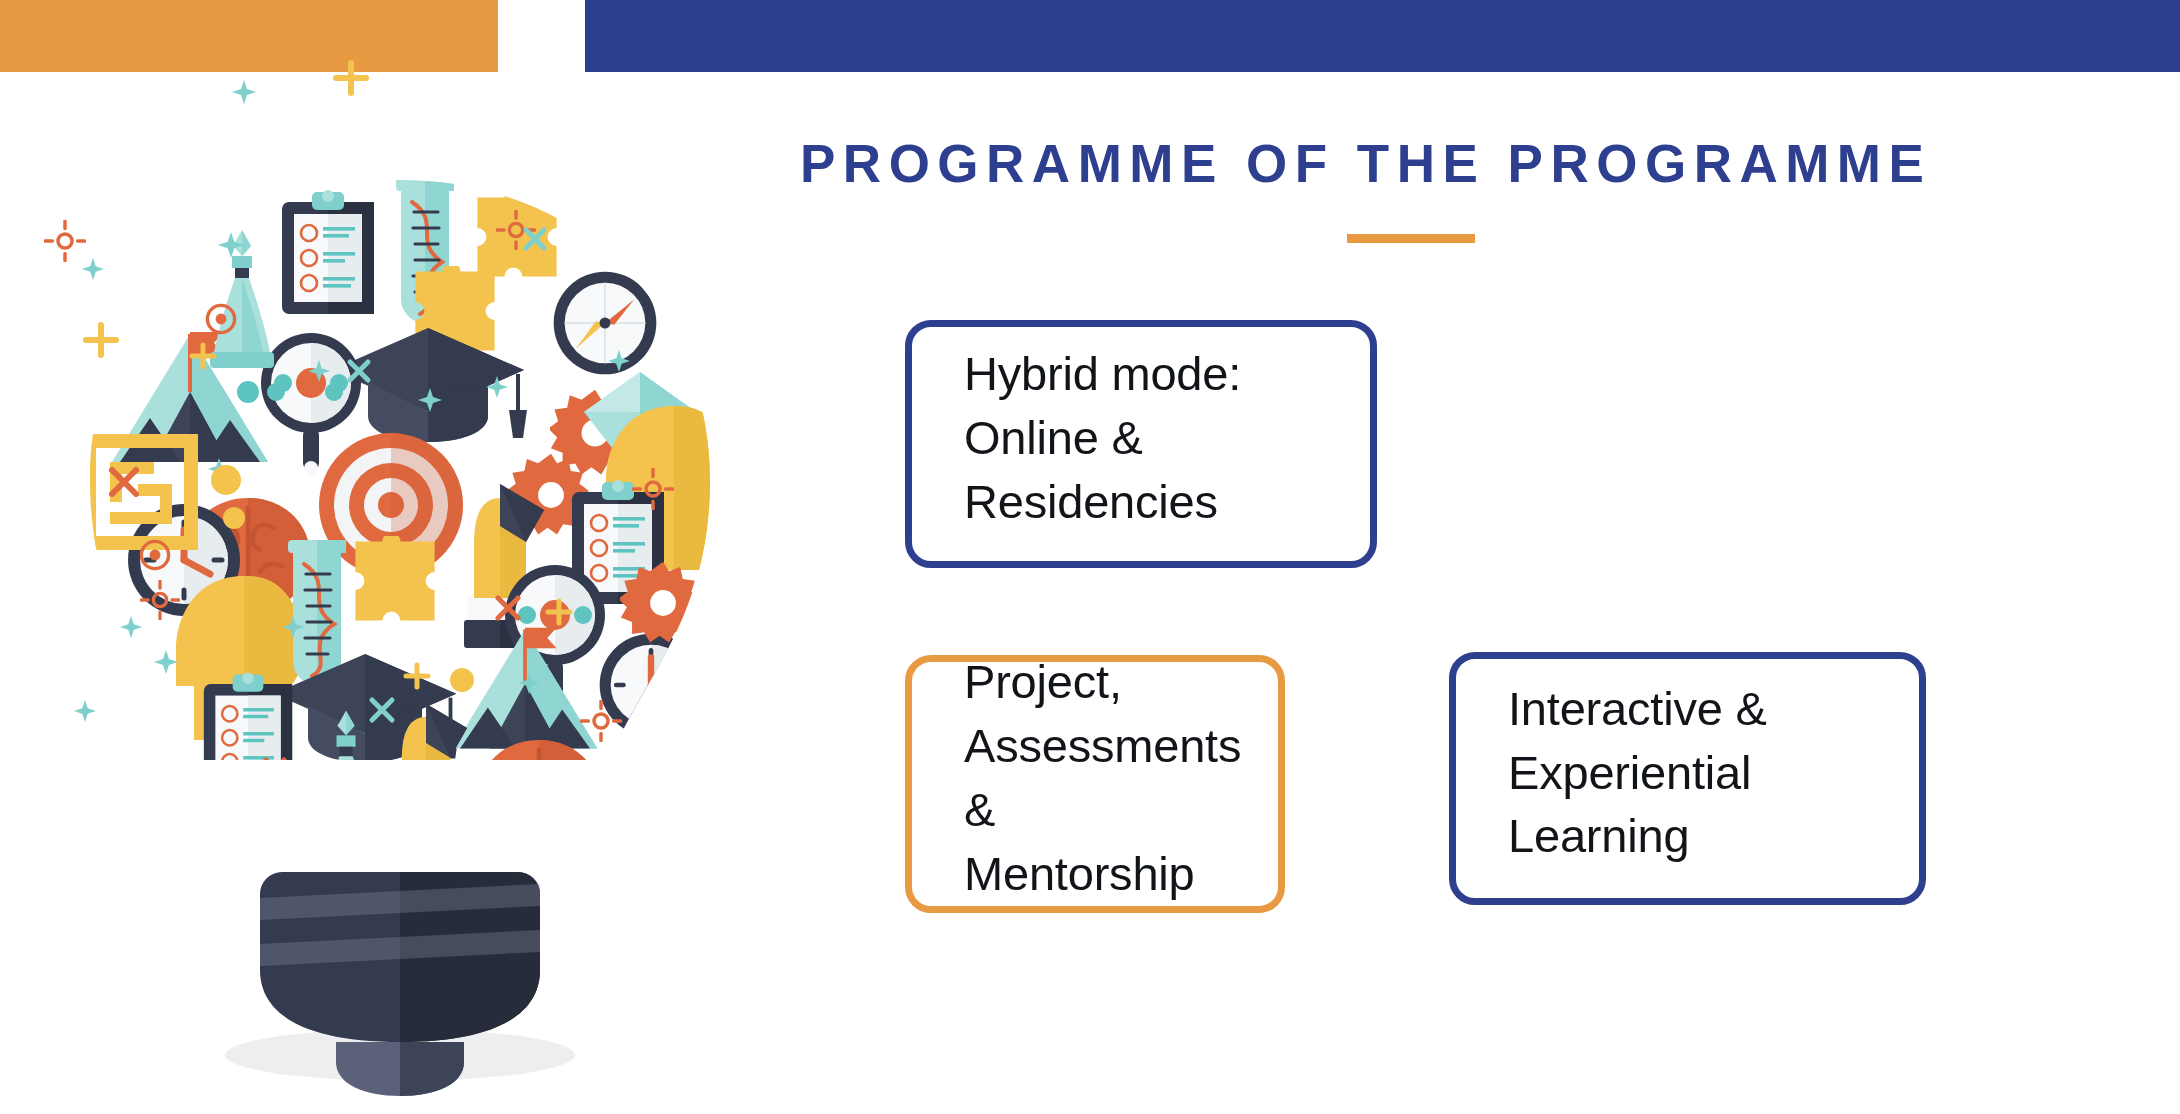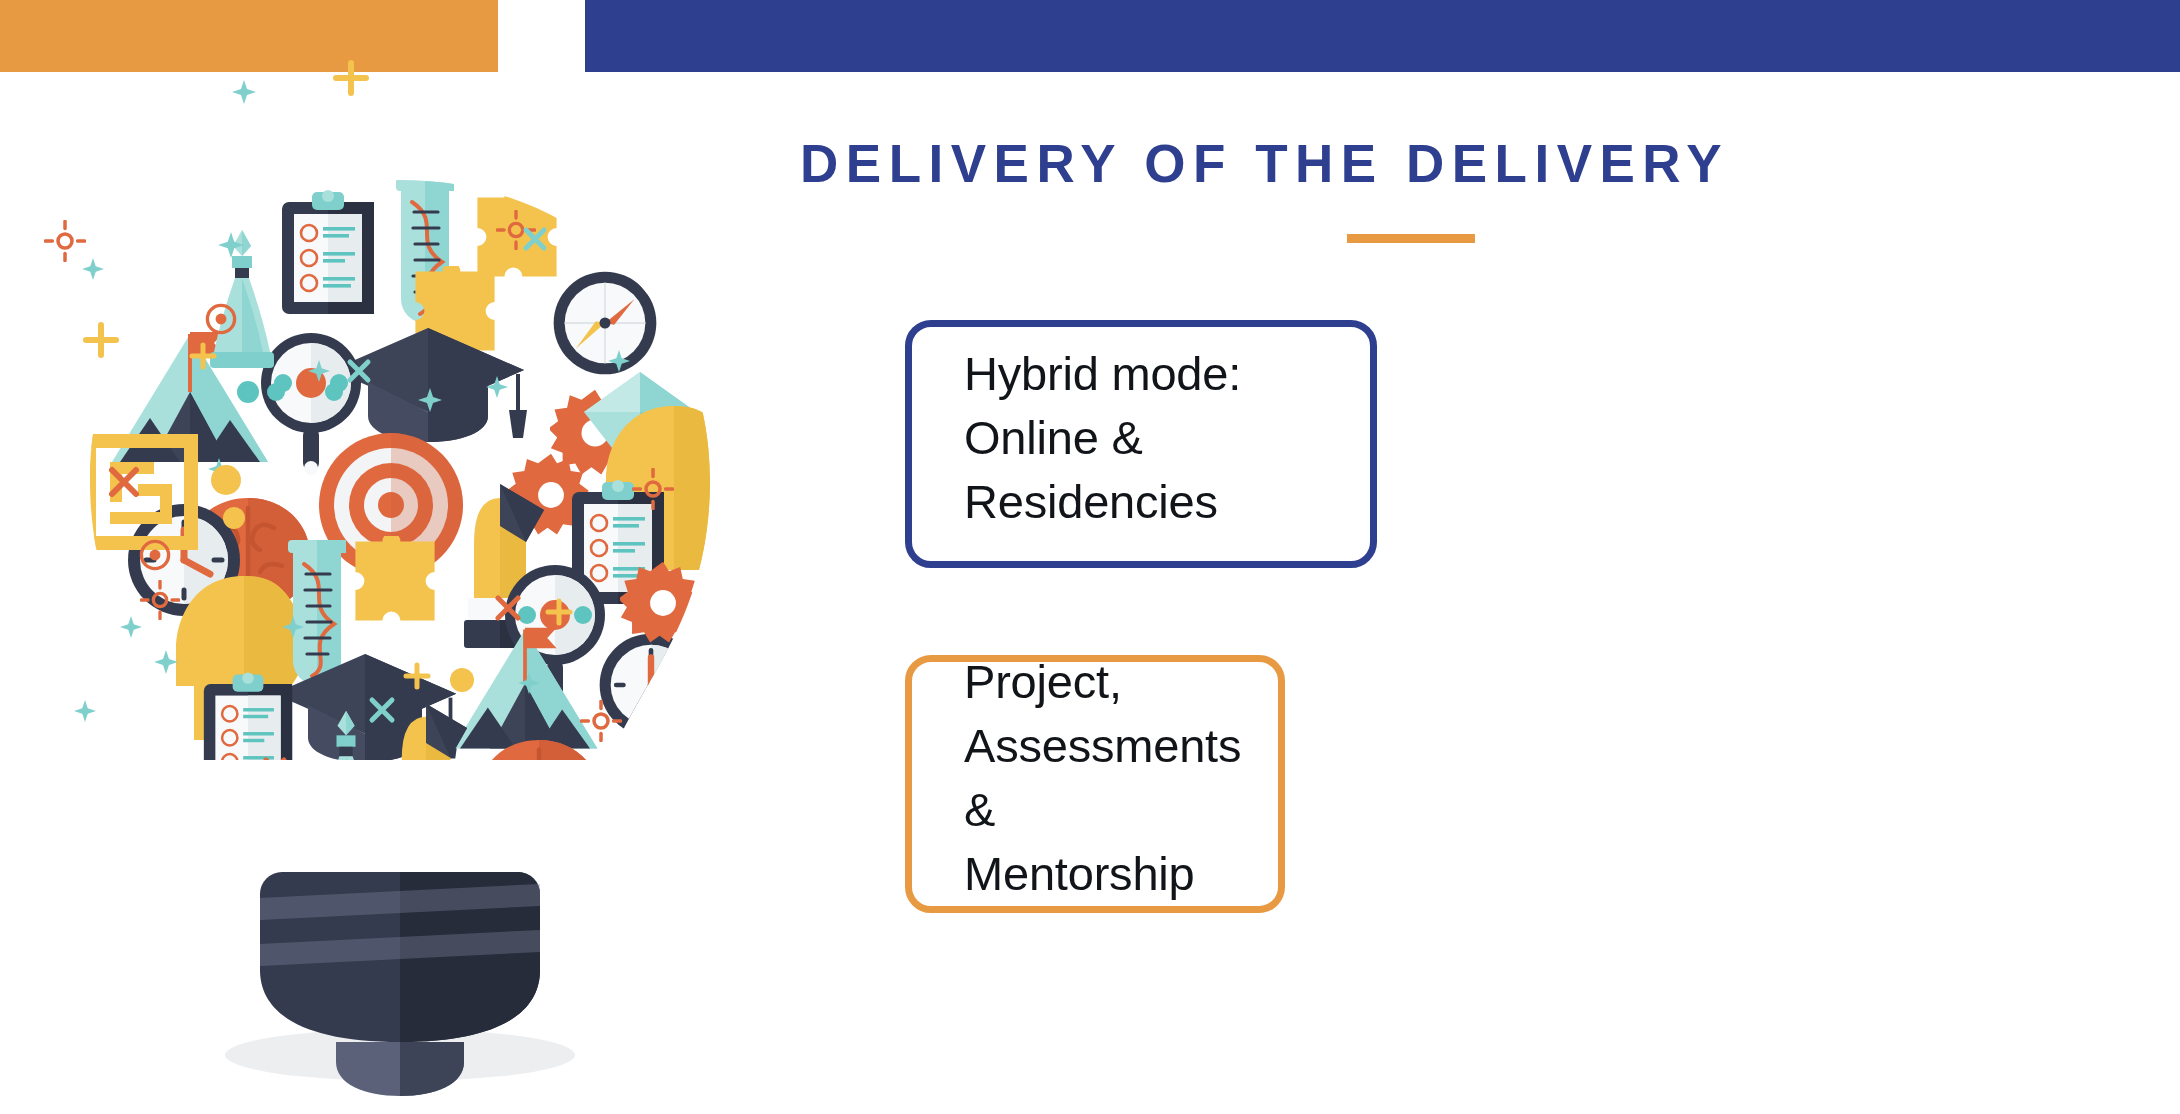--- a/index.html
+++ b/index.html
@@ -49,32 +49,37 @@
   .art svg{display:block;width:100%;height:100%;}
 </style>
 </head>
 <body>
 
 <div class="slide">
 
   <div class="topbar-orange"></div>
   <div class="topbar-blue"></div>
 
-  <div class="title">DELIVERY OF THE DELIVERY</div>
+  <div class="title">PROGRAMME OF THE PROGRAMME</div>
   <div class="title-rule"></div>
 
   <div class="box blue" id="box-1">
     <div class="box-text">Hybrid mode:
 Online &amp;
 Residencies</div>
   </div>
   <div class="box orange" id="box-3">
     <div class="box-text">Project,
 Assessments &amp;
 Mentorship</div>
+  </div>
+  <div class="box blue" id="box-4">
+    <div class="box-text">Interactive &amp;
+Experiential
+Learning</div>
   </div>
 
   <div class="art">
   <svg viewBox="0 0 760 1040" xmlns="http://www.w3.org/2000/svg">
     <defs>
       <clipPath id="bulbClip">
         <path d="M380 120 C560 120 690 250 690 420 C690 560 620 620 590 700 L170 700 C140 620 70 560 70 420 C70 250 200 120 380 120 Z"></path>
       </clipPath>
 
       <symbol id="i-clipboard" viewBox="0 0 100 130">

